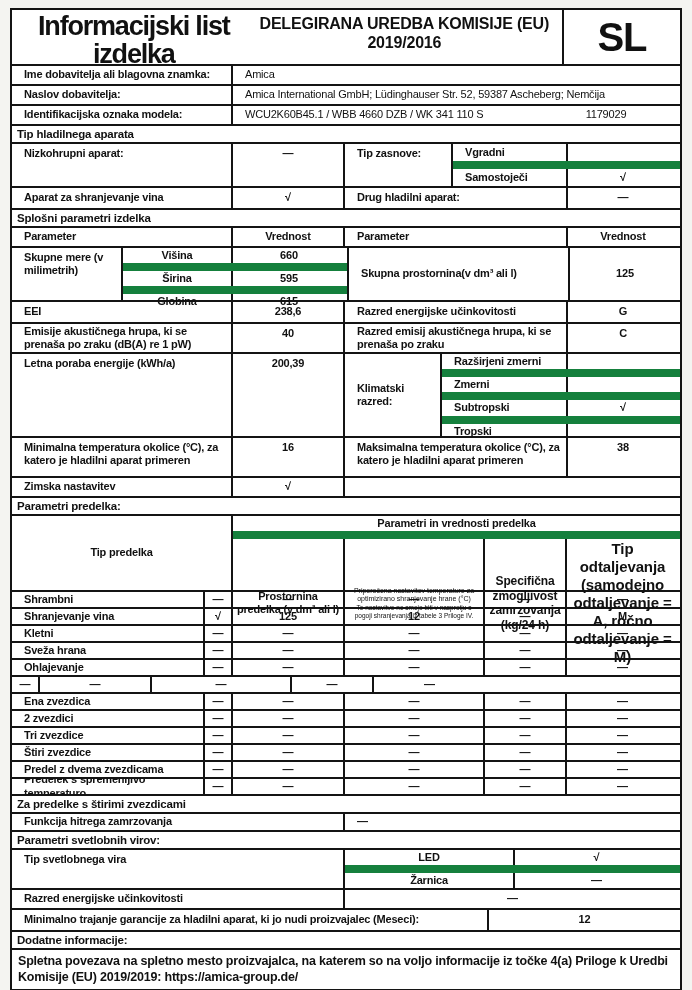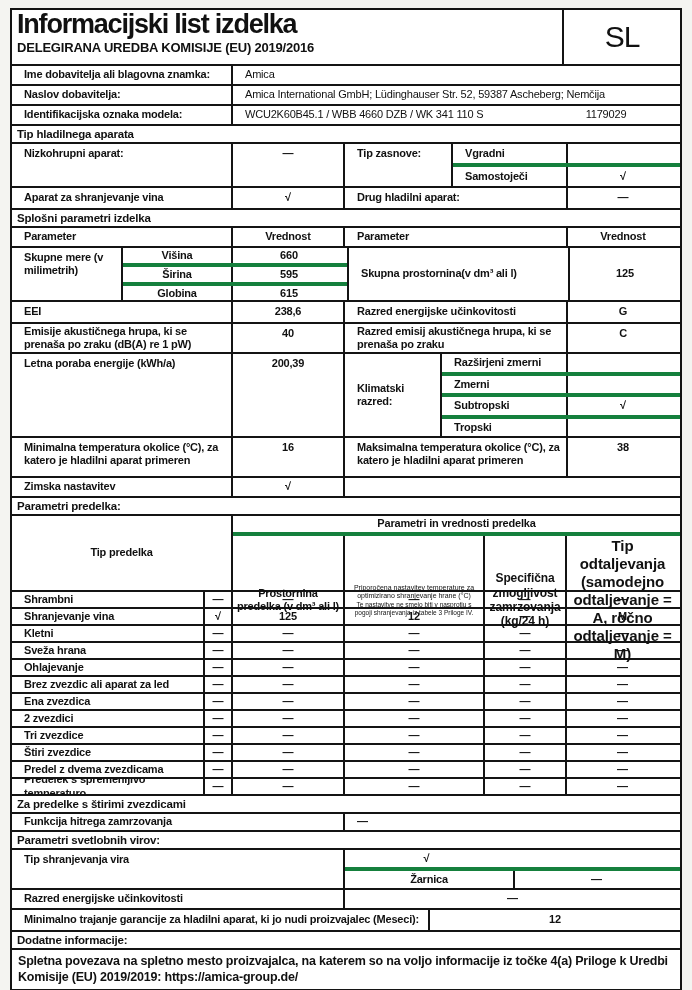--- a/index.html
+++ b/index.html
@@ -5,52 +5,52 @@
   * { box-sizing: border-box; margin: 0; padding: 0; }
   html,body { width: 692px; background: #f4f4f1; }
   body { font-family: "Liberation Sans", sans-serif; color: #111; }
   .sheet {
     width: 672px; margin: 8px auto 0 auto; background: #fff;
     border: 2.5px solid #141414;
   }
   .row { display: flex; align-items: stretch; border-bottom: 2px solid #141414; }
   .row.noB { border-bottom: none; }
   .stack { display: flex; flex-direction: column; }
-  .srow { display: flex; align-items: stretch; border-bottom: 4px solid #15803d; flex: 1; }
+  .srow { display: flex; align-items: stretch; border-bottom: 8px solid #15803d; flex: 1; }
   .stack > .srow:last-child { border-bottom: none; }
   .cell {
     display: flex; align-items: center; justify-content: center;
     border-right: 2px solid #141414; padding: 1px 4px;
     font-size: 11px; letter-spacing: -0.2px; line-height: 1.2;
     text-align: center; overflow: hidden;
   }
   .cell.end { border-right: none; }
   .cell.left { justify-content: flex-start; text-align: left; padding-left: 12px; }
   .cell.top { align-items: flex-start; padding-top: 3px; }
   .bold { font-weight: 700; }
   .flex1 { flex: 1; min-width: 0; }
   
   .w221{width:221px;flex:none}.w112{width:112px;flex:none}.w223{width:223px;flex:none}
   .w110{width:110px;flex:none}.w108{width:108px;flex:none}.w115{width:115px;flex:none}
   .w111{width:111px;flex:none}.w126{width:126px;flex:none}.w97{width:97px;flex:none}
   .w193{width:193px;flex:none}.w28{width:28px;flex:none}.w140{width:140px;flex:none}
   .w82{width:82px;flex:none}.w170{width:170px;flex:none}.w163{width:163px;flex:none}
-  .w333{width:333px;flex:none}.w477{width:418px;flex:none}
+  .w333{width:333px;flex:none}.w477{width:477px;flex:none}
   .w552{width:552px;flex:none}
   
   .h17{height:17px}.h18{height:18px}.h20{height:20px}.h22{height:22px}
   .h30{height:30px}.h40{height:40px}.h44{height:44px}
   .h57{height:54px}.h76{height:76px}.h84{height:84px}
   
   .titlebar { height: 56px; }
-  .titlecell { flex-direction: column; align-items: flex-start; justify-content: flex-end;
-               padding: 2px 4px 8px 5px; }
+  .titlecell { flex-direction: row; align-items: flex-start; justify-content: flex-end;
+               padding: 2px 4px 0 5px; }
   .doc-title { font-size: 27px; font-weight: 700; letter-spacing: -1.2px; line-height: 1.05; }
-  .doc-sub { font-size: 13px; font-weight: 700; letter-spacing: -0.2px; margin-top: 2px; }
-  .sl { font-size: 30px; font-weight: 400; letter-spacing: -1px; }
+  .doc-sub { font-size: 16px; font-weight: 700; letter-spacing: -0.2px; margin-top: 2px; }
+  .sl { font-size: 40px; font-weight: 700; letter-spacing: -1px; }
   
   .section { display: block; font-size: 11.5px; font-weight: 700; padding: 2px 5px;
              border-bottom: 2px solid #141414; letter-spacing: -0.2px; }
   .tiny1 { font-size: 7px; line-height: 1.15; letter-spacing: 0; }
   .tiny2 { font-size: 6.5px; line-height: 1.15; letter-spacing: 0; margin-top: 1px; }
   .small9 { font-size: 15px; letter-spacing: -0.1px; }
   .small10 { font-size: 12px; letter-spacing: -0.1px; }
   .hdrcol { flex-direction: column; }
   .footer { font-size: 12.5px; font-weight: 700; padding: 3px 6px; line-height: 1.3;
             letter-spacing: -0.2px; }
@@ -249,21 +249,20 @@
     </div>
       <div class="row h17">
       <div class="cell left bold w193">Ohlajevanje</div>
       <div class="cell bold w28">—</div>
       <div class="cell bold w112">—</div>
       <div class="cell bold w140">—</div>
       <div class="cell bold w82">—</div>
       <div class="cell bold w111 end">—</div>
     </div>
       <div class="row h17">
-      <div class="cell left bold w193">Brez zvezdic ali aparat za led</div>
       <div class="cell bold w28">—</div>
       <div class="cell bold w112">—</div>
       <div class="cell bold w140">—</div>
       <div class="cell bold w82">—</div>
       <div class="cell bold w111 end">—</div>
     </div>
       <div class="row h17">
       <div class="cell left bold w193">Ena zvezdica</div>
       <div class="cell bold w28">—</div>
       <div class="cell bold w112">—</div>
@@ -316,23 +315,24 @@
   <div class="section">Za predelke s štirimi zvezdicami</div>
 
   <div class="row h18">
     <div class="cell left bold w333">Funkcija hitrega zamrzovanja</div>
     <div class="cell left bold flex1 end">—</div>
   </div>
 
   <div class="section">Parametri svetlobnih virov:</div>
 
   <div class="row h40">
-    <div class="cell left top bold w333">Tip shranjevanja vira</div>
+    <div class="cell left top bold w333">Tip svetlobnega vira</div>
     <div class="stack flex1">
         <div class="srow">
+        <div class="cell bold w170">LED</div>
         <div class="cell bold w163 end">√</div>
       </div>
         <div class="srow">
         <div class="cell bold w170">Žarnica</div>
         <div class="cell bold w163 end">—</div>
       </div>
       </div>
   </div>
 
   <div class="row h20">

